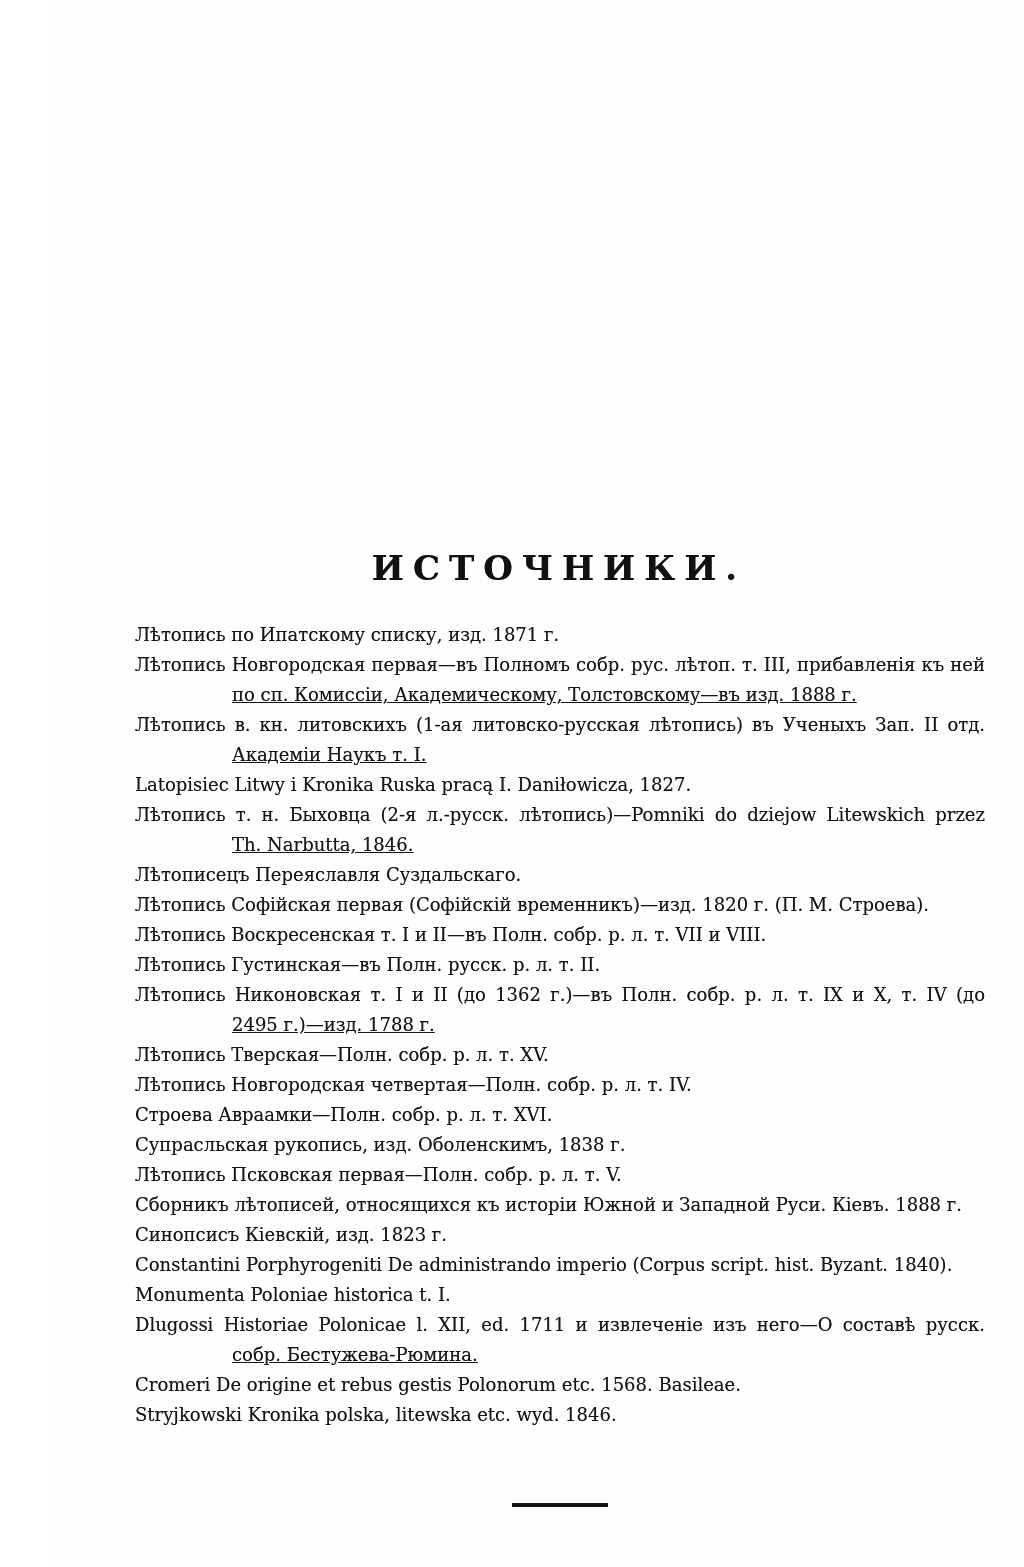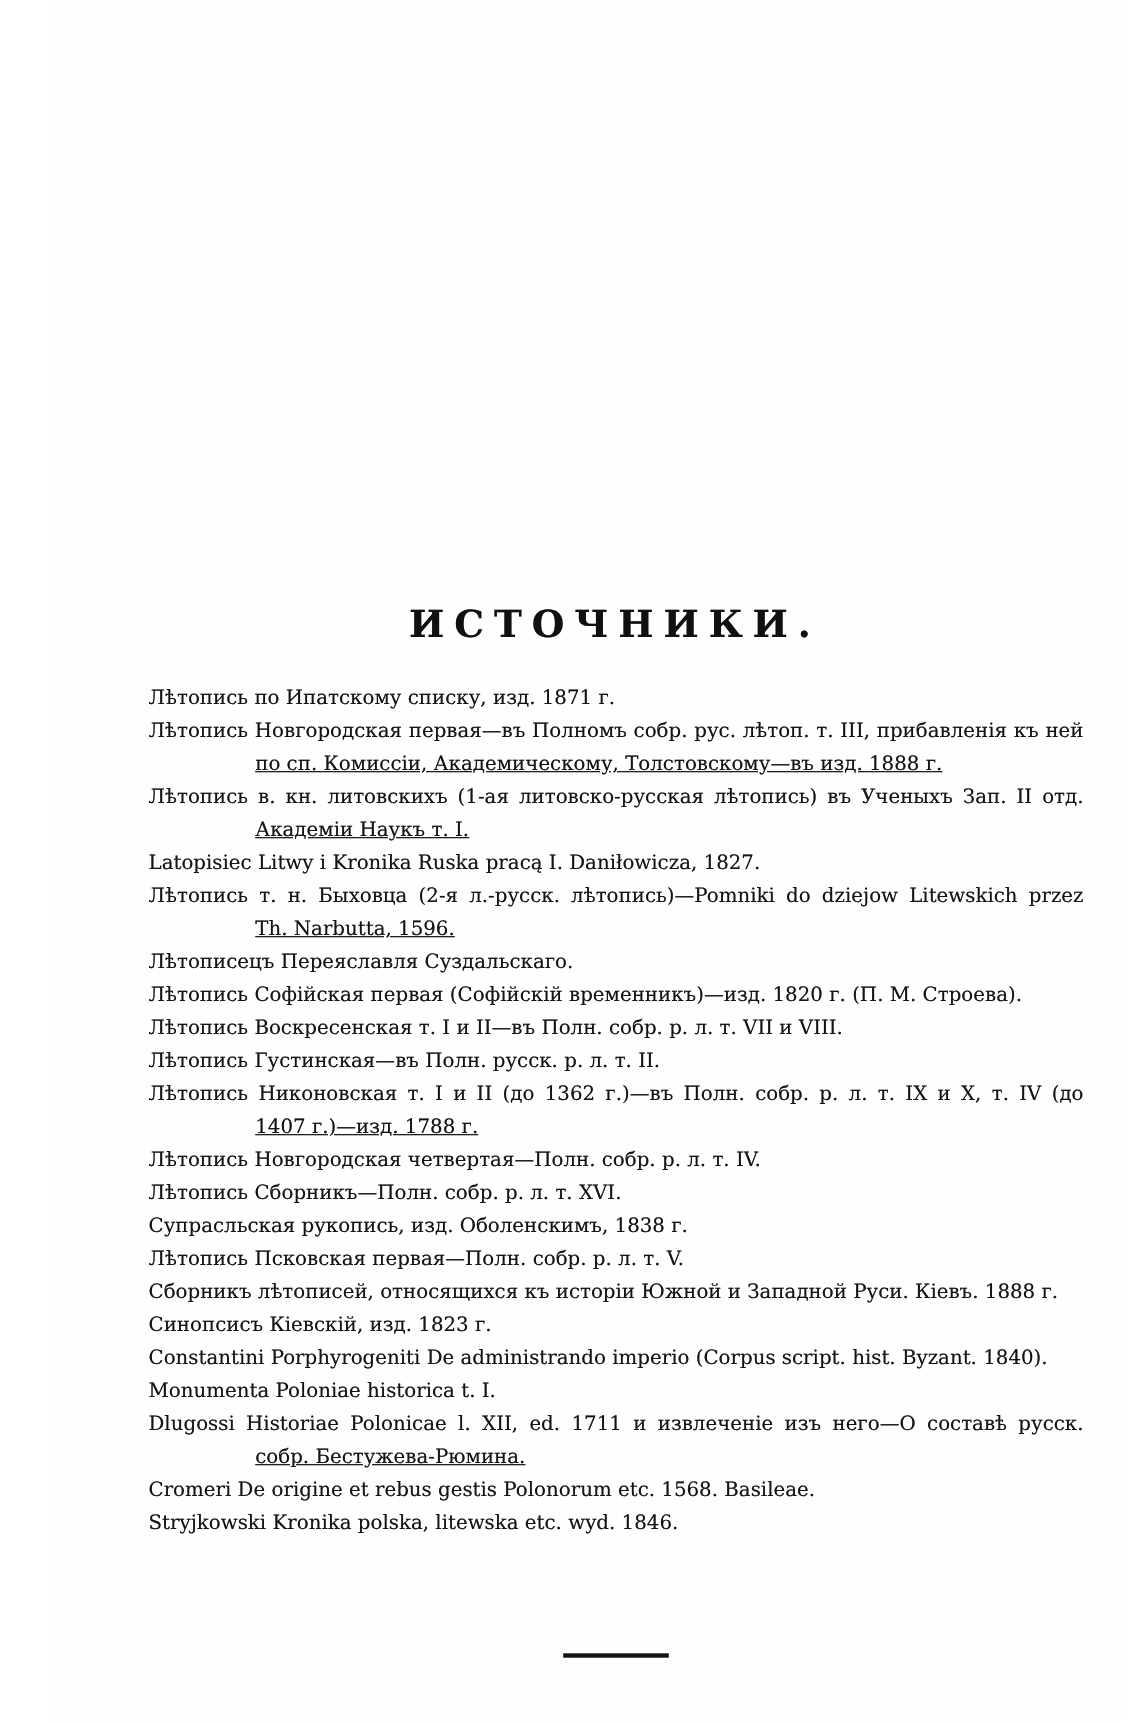--- a/index.html
+++ b/index.html
@@ -69,29 +69,30 @@
   <div class="page-title">ИСТОЧНИКИ.</div>
 
   <div class="text-block">
     <div class="line">Лѣтопись по Ипатскому списку, изд. 1871 г.</div>
     <div class="line just">Лѣтопись Новгородская первая—въ Полномъ собр. рус. лѣтоп. т. III, прибавленія къ ней</div>
     <div class="line cont">по сп. Комиссіи, Академическому, Толстовскому—въ изд. 1888 г.</div>
     <div class="line just">Лѣтопись в. кн. литовскихъ (1-ая литовско-русская лѣтопись) въ Ученыхъ Зап. II отд.</div>
     <div class="line cont">Академіи Наукъ т. I.</div>
     <div class="line">Latopisiec Litwy i Kronika Ruska pracą I. Daniłowicza, 1827.</div>
     <div class="line just">Лѣтопись т. н. Быховца (2-я л.-русск. лѣтопись)—Pomniki do dziejow Litewskich przez</div>
-    <div class="line cont">Th. Narbutta, 1596.</div>
+    <div class="line cont">Th. Narbutta, 1846.</div>
     <div class="line">Лѣтописецъ Переяславля Суздальскаго.</div>
     <div class="line">Лѣтопись Софійская первая (Софійскій временникъ)—изд. 1820 г. (П. М. Строева).</div>
     <div class="line">Лѣтопись Воскресенская т. I и II—въ Полн. собр. р. л. т. VII и VIII.</div>
     <div class="line">Лѣтопись Густинская—въ Полн. русск. р. л. т. II.</div>
     <div class="line just">Лѣтопись Никоновская т. I и II (до 1362 г.)—въ Полн. собр. р. л. т. IX и X, т. IV (до</div>
-    <div class="line cont">1407 г.)—изд. 1788 г.</div>
+    <div class="line cont">2495 г.)—изд. 1788 г.</div>
+    <div class="line">Лѣтопись Тверская—Полн. собр. р. л. т. XV.</div>
     <div class="line">Лѣтопись Новгородская четвертая—Полн. собр. р. л. т. IV.</div>
-    <div class="line">Лѣтопись Сборникъ—Полн. собр. р. л. т. XVI.</div>
+    <div class="line">Строева Авраамки—Полн. собр. р. л. т. XVI.</div>
     <div class="line">Супрасльская рукопись, изд. Оболенскимъ, 1838 г.</div>
     <div class="line">Лѣтопись Псковская первая—Полн. собр. р. л. т. V.</div>
     <div class="line">Сборникъ лѣтописей, относящихся къ исторіи Южной и Западной Руси. Кіевъ. 1888 г.</div>
     <div class="line">Синопсисъ Кіевскій, изд. 1823 г.</div>
     <div class="line">Constantini Porphyrogeniti De administrando imperio (Corpus script. hist. Byzant. 1840).</div>
     <div class="line">Monumenta Poloniae historica t. I.</div>
     <div class="line just">Dlugossi Historiae Polonicae l. XII, ed. 1711 и извлеченіе изъ него—О составѣ русск.</div>
     <div class="line cont">собр. Бестужева-Рюмина.</div>
     <div class="line">Cromeri De origine et rebus gestis Polonorum etc. 1568. Basileae.</div>
     <div class="line">Stryjkowski Kronika polska, litewska etc. wyd. 1846.</div>

